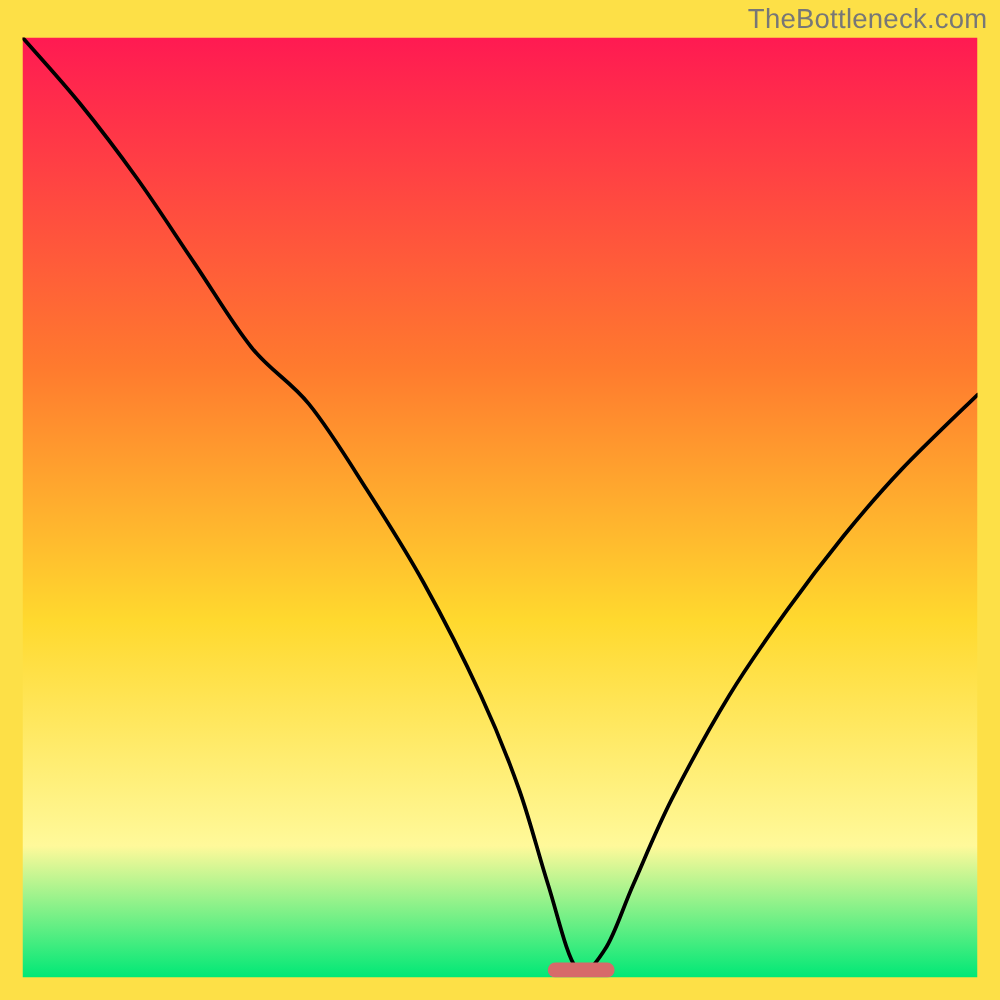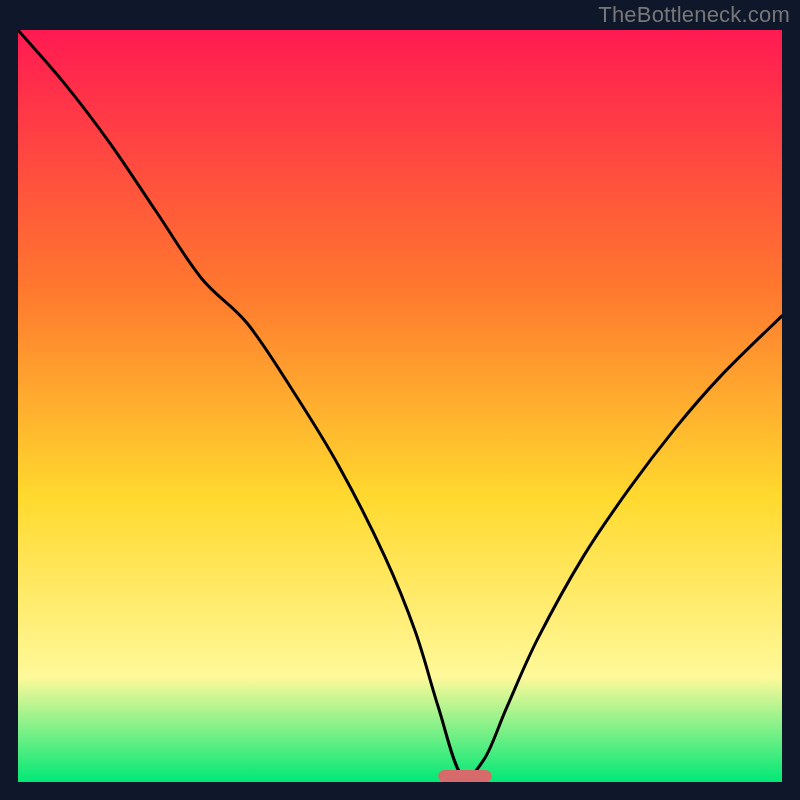--- a/index.html
+++ b/index.html
@@ -10,21 +10,21 @@
     background: #000;
     overflow: hidden;
     font-family: Arial, Helvetica, sans-serif;
   }
   .frame {
     position: absolute;
     left: 0;
     top: 0;
     width: 800px;
     height: 800px;
-    background: #0f172a;
+    background: #fde047;
   }
   .watermark {
     position: absolute;
     top: 2px;
     right: 10px;
     color: #777;
     font-size: 22px;
     font-weight: 500;
     letter-spacing: 0.2px;
     user-select: none;

